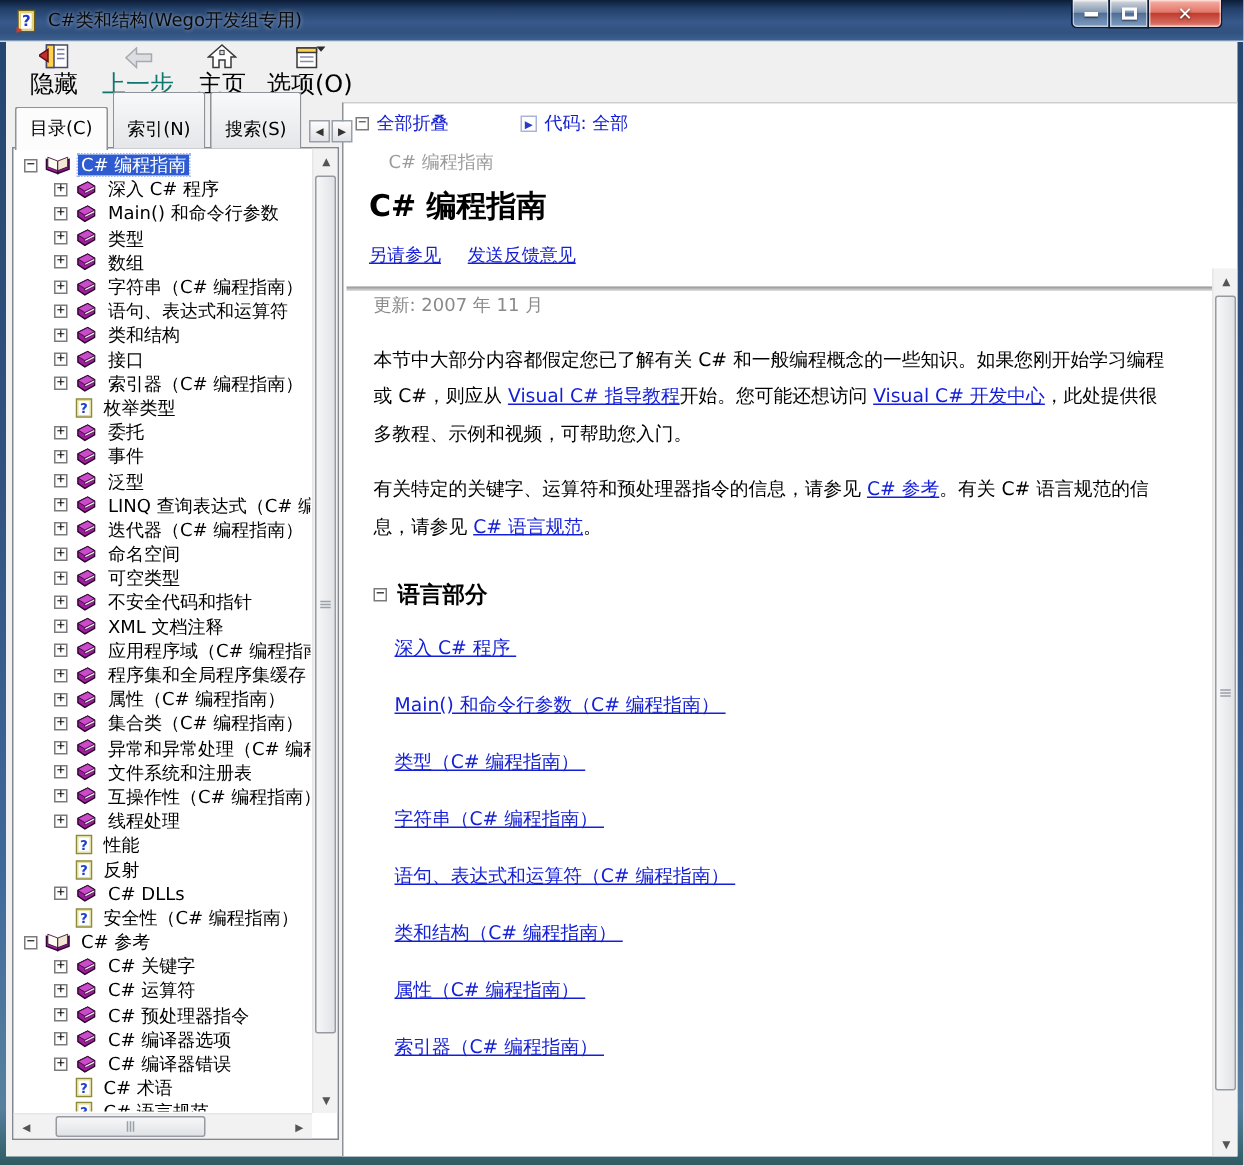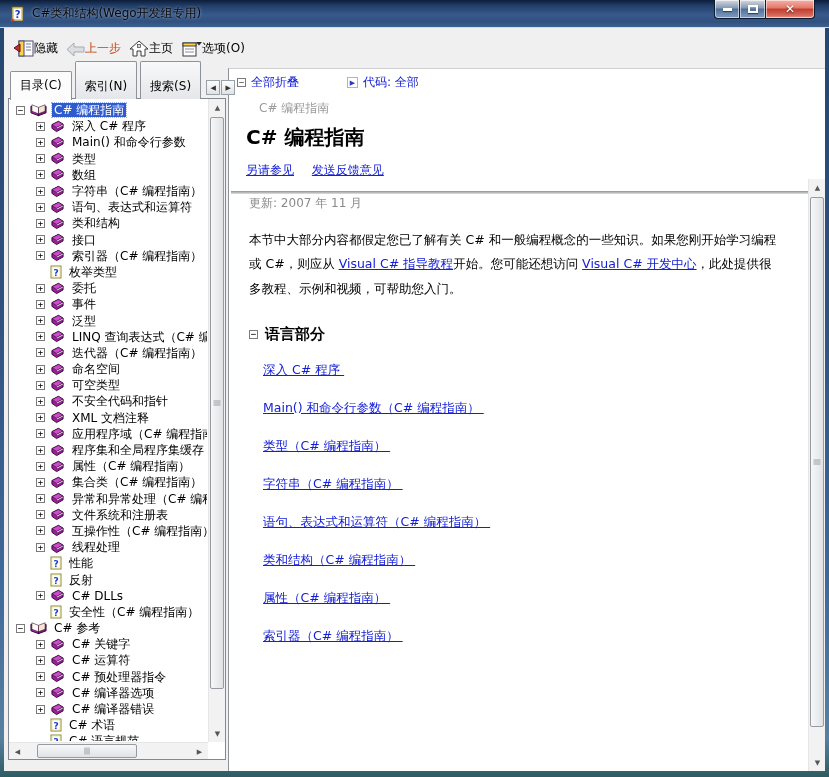--- a/index.html
+++ b/index.html
@@ -26,23 +26,23 @@
     background:linear-gradient(180deg,#f6b1a6 0%,#e2776a 45%,#c03d2d 50%,#d4685c 85%,#e89a8e 100%); }
   .glyph-min { width:9px; height:3px; background:#fff; box-shadow:0 1px 1px rgba(0,0,0,.5); }
   .glyph-max { width:10px; height:8px; border:2px solid #fff; box-shadow:0 1px 1px rgba(0,0,0,.5); }
   .glyph-close { color:#fff; font-size:12px; font-weight:bold; text-shadow:0 1px 2px rgba(0,0,0,.6); line-height:1; }
 
   
   .client { position:absolute; left:4px; right:4px; top:28px; bottom:6px; background:#f0f0f0; overflow:hidden; }
 
   
   .toolbar { position:absolute; left:0; top:0; right:0; height:40px; display:flex; align-items:center; gap:4px; padding-left:6px; }
-  .tb-btn { min-width:52px; height:38px; display:flex; flex-direction:row; align-items:center; justify-content:center; font-size:12px; color:#000; border-radius:3px; }
+  .tb-btn { min-width:52px; height:38px; display:flex; flex-direction:column; align-items:center; justify-content:center; font-size:16px; color:#000; border-radius:3px; }
   .tb-btn .tb-ico { height:17px; display:flex; align-items:flex-end; }
-  .tb-btn.disabled { color:#c2410c; }
+  .tb-btn.disabled { color:#0f766e; }
 
   
   .left-pane { position:absolute; left:4px; top:43px; width:218px; bottom:11px; }
   .tabs-row { position:relative; height:28px; z-index:2; display:flex; align-items:flex-end; padding-left:2px; }
   .tab { font-size:12px; padding:16px 9px 4px 9px; border:1px solid #8e9299; border-bottom:none;
     border-radius:2px 2px 0 0; background:linear-gradient(#f8f9fa,#e4e6e9); margin-right:3px; white-space:nowrap; }
   .tab.active { background:#fcfcfc; padding-top:5px; padding-bottom:6px; margin-bottom:-1px; z-index:3; }
   .tab-arrows { display:flex; gap:1px; margin-left:2px; margin-bottom:4px; }
   .tab-arrow { width:14px; height:15px; border:1px solid #9aa0a8; background:linear-gradient(#fdfdfd,#dfe2e6);
     font-size:7px; color:#333; display:flex; align-items:center; justify-content:center; }
@@ -668,20 +668,21 @@
       <div class="header-links">
         <a>另请参见</a>
         <a>发送反馈意见</a>
       </div>
       <div class="divider"></div>
 
       <div class="content-body">
         <div class="updated">更新: 2007 年 11 月</div>
         <div>
             <p>本节中大部分内容都假定您已了解有关 C# 和一般编程概念的一些知识。如果您刚开始学习编程或 C#，则应从 <a class="link">Visual C# 指导教程</a>开始。您可能还想访问 <a class="link">Visual C# 开发中心</a>，此处提供很多教程、示例和视频，可帮助您入门。</p>
+            <p>有关特定的关键字、运算符和预处理器指令的信息，请参见 <a class="link">C# 参考</a>。有关 C# 语言规范的信息，请参见 <a class="link">C# 语言规范</a>。</p>
           </div>
         <div class="section-head">
           <span class="mini-box">−</span>
           <span>语言部分</span>
         </div>
         <div class="link-list">
             <span class="link-item"><a class="link">深入 C# 程序&nbsp;</a></span>
             <span class="link-item"><a class="link">Main() 和命令行参数（C# 编程指南）&nbsp;</a></span>
             <span class="link-item"><a class="link">类型（C# 编程指南）&nbsp;</a></span>
             <span class="link-item"><a class="link">字符串（C# 编程指南）&nbsp;</a></span>

